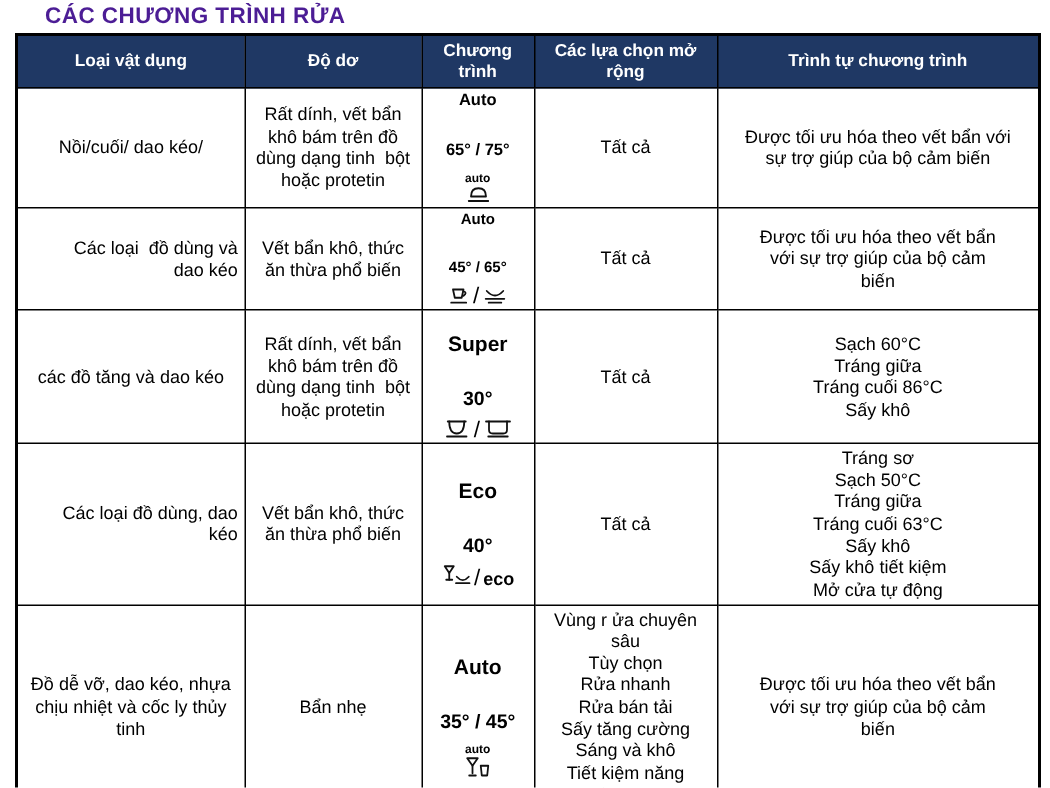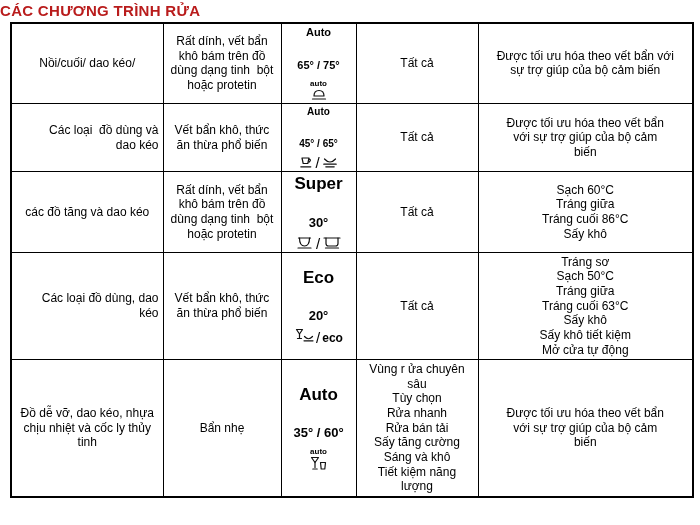--- a/index.html
+++ b/index.html
@@ -1,22 +1,22 @@
 <!DOCTYPE html>
 <html><head>
 <meta charset="utf-8">
 <style>
   html,body{margin:0;padding:0;}
   body{
     width:700px;height:525px;background:#ffffff;position:relative;
     font-family:"Liberation Sans", sans-serif;color:#000;
   }
   .title{
-    position:absolute;left:0;top:2px;
-    font-size:15px;font-weight:bold;letter-spacing:.3px;color:#b91c1c;
+    position:absolute;left:30px;top:2px;
+    font-size:15px;font-weight:bold;letter-spacing:.3px;color:#4c1d95;
   }
   table.wash{
     position:absolute;left:10px;top:22px;width:682px;
     border-collapse:collapse;table-layout:fixed;
     border:2px solid #000;
   }
   th,td{
     border:1.6px solid #000;
     padding:2px 4px;
     vertical-align:middle;
@@ -32,21 +32,21 @@
   tr.r2{height:54px}
   tr.r3{height:66px}
   tr.r4{height:106px}
   tr.r5{height:134px}
   .pre{white-space:pre-wrap;margin-left:18px;}
   td.left{text-align:right;padding-left:8px;}
   .prog-name{font-weight:bold;}
   .prog-temp{font-weight:bold;margin-top:20px;}
   .sz-sm .prog-name,.sz-sm .prog-temp{font-size:10px;}
   .sz-md .prog-name,.sz-md .prog-temp{font-size:11px;}
-  .sz-lg .prog-name{font-size:17px;}
+  .sz-lg .prog-name{font-size:14px;margin-top:12px;}
   .sz-lg .prog-temp{font-size:13px;}
   .prog-icons{
     margin-top:4px;display:flex;justify-content:center;align-items:flex-end;gap:2px;
   }
   .auto-label{
     font-size:8px;font-weight:bold;line-height:1;margin-top:3px;
   }
   .sep{font-size:15px;font-weight:400;line-height:1;transform:translateY(1px);}
   .eco-label{font-size:12px;font-weight:bold;line-height:1;}
   svg.ic{display:block;}
@@ -60,20 +60,28 @@
 
 <table class="wash">
   <colgroup>
     <col style="width:152px">
       <col style="width:118px">
       <col style="width:75px">
     <col style="width:122px">
       <col style="width:215px">
   </colgroup>
   <tbody>
+      <tr>
+    <th>Loại vật dụng</th>
+    <th>Độ dơ</th>
+    <th>Chương
+trình</th>
+    <th>Các lựa chọn mở rộng</th>
+    <th>Trình tự chương trình</th>
+  </tr>
 
   <tr class="r1">
     <td>Nồi/cuối/ dao kéo/</td>
     <td class="pre">Rất dính, vết bẩn
 khô bám trên đồ
 dùng dạng tinh  bột
 hoặc protetin</td>
     <td class="sz-md">
       <div class="prog-name">Auto</div>
       <div class="prog-temp">65° / 75°</div>
@@ -150,21 +158,21 @@
 Sấy khô</td>
   </tr>
 
   <tr class="r4">
     <td class="left pre">Các loại đồ dùng, dao
 kéo</td>
     <td class="pre">Vết bẩn khô, thức
 ăn thừa phổ biến</td>
     <td class="sz-lg">
       <div class="prog-name">Eco</div>
-      <div class="prog-temp">20°</div>
+      <div class="prog-temp">40°</div>
       <div class="prog-icons">
         <svg class="ic" width="20" height="16" viewBox="0 0 20 16">
           <path d="M2.5 1.5 h6 l-3 4.5 Z"></path>
           <path d="M5.5 6 v4.5"></path>
           <path d="M3.5 10.5 h4"></path>
           <path d="M10.5 8.5 q4 4.5 8 0"></path>
           <path d="M10 12.8 h9"></path>
         </svg>
         <span class="sep">/</span>
         <span class="eco-label">eco</span>
@@ -180,21 +188,21 @@
 Mở cửa tự động</td>
   </tr>
 
   <tr class="r5">
     <td class="pre">Đồ dễ vỡ, dao kéo, nhựa
 chịu nhiệt và cốc ly thủy
 tinh</td>
     <td>Bẩn nhẹ</td>
     <td class="sz-lg">
       <div class="prog-name">Auto</div>
-      <div class="prog-temp">35° / 60°</div>
+      <div class="prog-temp">35° / 45°</div>
       <div class="prog-icons">
         <div class="icon-stack">
           <div class="auto-label">auto</div>
           <svg class="ic" width="17" height="15" viewBox="0 0 17 15">
             <path d="M1.5 1.5 h7 l-3.5 5 Z"></path>
             <path d="M5 6.5 v5"></path>
             <path d="M2.8 13 h4.4"></path>
             <path d="M10.5 6.5 h5 l-.7 6.5 h-3.6 Z"></path>
           </svg>
         </div>

